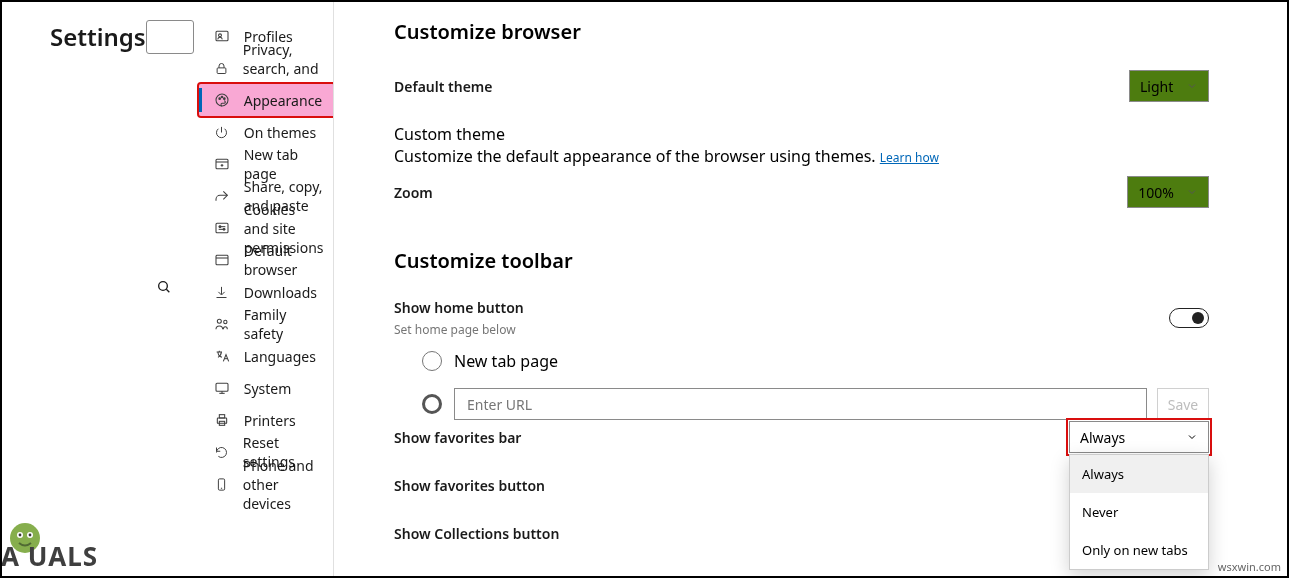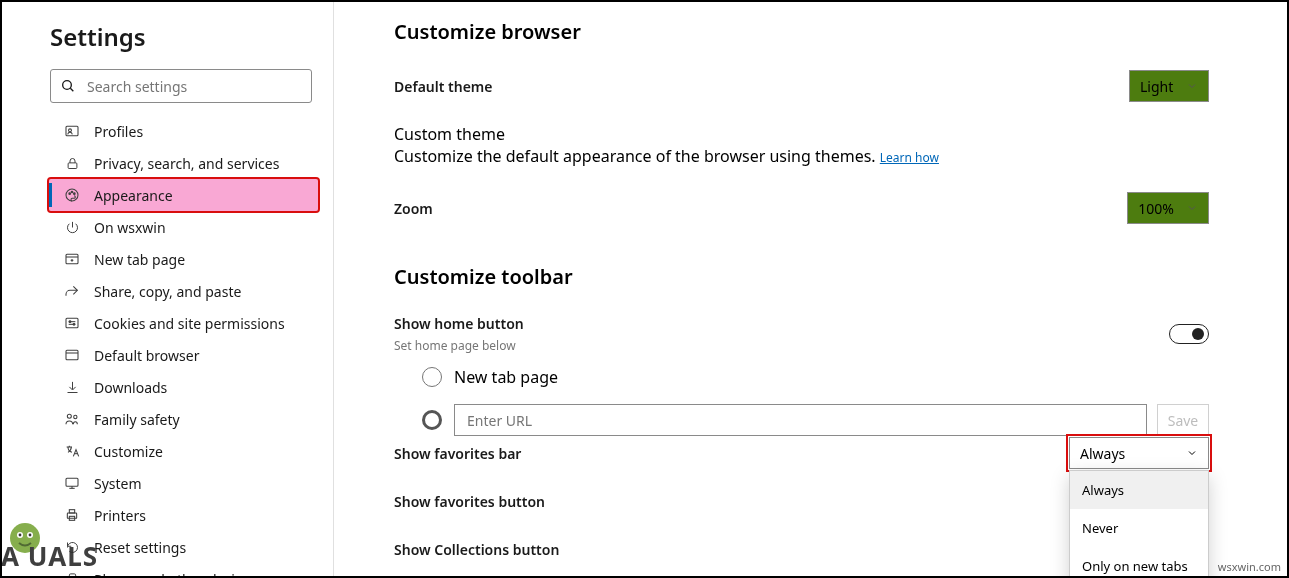--- a/index.html
+++ b/index.html
@@ -1,35 +1,35 @@
 <!DOCTYPE html>
 <html><head>
 <meta charset="utf-8">
 <style>
   * { box-sizing: border-box; margin: 0; padding: 0; font-family: "Segoe UI", system-ui, sans-serif; }
   body { width: 1289px; height: 578px; overflow: hidden; background: #fff; position: relative; border: 2px solid #000; }
   .app { display: flex; height: 100%; }
-  .sidebar { width: 332px; border-right: 1px solid #e0e0e0; padding: 18px 15px 10px 48px; display: flex; flex-direction: column; overflow: hidden; }
+  .sidebar { width: 332px; border-right: 1px solid #e0e0e0; padding: 18px 15px 10px 48px; display: flex; flex-direction: row; overflow: hidden; }
   .sidebar h1 { font-size: 24px; font-weight: 600; margin: 0 0 16px 0; color: #1a1a1a; }
   .search-wrap { position: relative; margin-bottom: 12px; margin-right: 6px; }
   .search-wrap input { width: 100%; height: 34px; padding: 0 10px 0 36px; border: 1px solid #8a8a8a; border-radius: 3px; font-size: 14px; color: #333; }
   .search-wrap input::placeholder { color: #767676; }
   .search-wrap .ico { position: absolute; left: 10px; top: 50%; transform: translateY(-50%); color: #1a1a1a; }
   .nav { list-style: none; display: flex; flex-direction: column; gap: 0; }
   .nav-item { display: flex; align-items: center; gap: 14px; height: 32px; padding: 0 10px 0 15px; font-size: 14px; color: #1a1a1a; cursor: pointer; border-radius: 2px; position: relative; margin-left: -1px; }
   .nav-item.active { background: #f9a8d4; }
   .nav-item.active::before { content: ""; position: absolute; left: 0; top: 4px; bottom: 4px; width: 3px; background: #0067b8; }
   .nav-item.active-red-outline { outline: 2px solid #d90e0e; }
   .nav-item .ico { width: 16px; display: flex; justify-content: center; color: #404040; }
   .content { flex: 1; padding: 16px 78px 10px 60px; overflow: hidden; position: relative; }
   .section-h { font-size: 20px; font-weight: 600; margin-bottom: 24px; }
   .row { display: flex; justify-content: space-between; align-items: center; min-height: 34px; margin-bottom: 20px; }
   .row .lbl { font-size: 14px; font-weight: 600; color: #1a1a1a; }
   .row .sub { font-size: 12px; color: #767676; margin-top: 4px; }
-  .row-block { margin-bottom: 24px; }
+  .row-block { margin-bottom: 8px; }
   .select-btn { min-width: 80px; height: 32px; border: 1px solid #8a8a8a; background: #4d7c0f; display: inline-flex; align-items: center; justify-content: space-between; padding: 0 10px; font-size: 14px; gap: 12px; cursor: pointer; }
   .select-btn .chev { color: #555; }
   .link { color: #0067b8; text-decoration: underline; font-size: 12px; cursor: pointer; }
   .toggle { width: 40px; height: 20px; border-radius: 10px; border: 1px solid #222; background: #fff; position: relative; cursor: pointer; }
   .toggle .knob { position: absolute; width: 12px; height: 12px; border-radius: 50%; background: #222; top: 3px; right: 4px; }
   .home-radio-group { margin-left: 28px; margin-top: 12px; display: flex; flex-direction: column; gap: 16px; }
   .radio-row { display: flex; align-items: center; gap: 12px; }
   .radio { width: 20px; height: 20px; border-radius: 50%; border: 1px solid #767676; background: #fff; display:flex; align-items:center; justify-content:center; }
   .radio.bold { border: 3.5px solid #555; width: 20px; height: 20px; }
   .url-input { flex: 1; height: 32px; border: 1px solid #8a8a8a; padding: 0 12px; font-size: 14px; }
@@ -94,21 +94,21 @@
           </span>
         <span>Appearance</span>
       </li>
       <li class="nav-item">
         <span class="ico">
             <svg width="15" height="15" viewBox="0 0 24 24" fill="none" stroke="currentColor" stroke-width="1.6">
               <path d="M12 3v9"></path>
               <path d="M7 6a8 8 0 1 0 10 0"></path>
             </svg>
           </span>
-        <span>On wsxwin</span>
+        <span>On themes</span>
       </li>
       <li class="nav-item">
         <span class="ico">
             <svg width="16" height="16" viewBox="0 0 24 24" fill="none" stroke="currentColor" stroke-width="1.6">
               <rect x="3" y="5" width="18" height="14" rx="1.5"></rect>
               <line x1="3" y1="9" x2="21" y2="9"></line>
               <line x1="12" y1="12" x2="12" y2="16"></line>
               <line x1="10" y1="14" x2="14" y2="14"></line>
             </svg>
           </span>
@@ -169,21 +169,21 @@
         <span class="ico">
             <svg width="16" height="16" viewBox="0 0 24 24" fill="none" stroke="currentColor" stroke-width="1.6">
               <path d="M4 6h8"></path>
               <path d="M8 4v2"></path>
               <path d="M6 6c0 4 3 7 6 8"></path>
               <path d="M11 6c0 3-2 6-5 8"></path>
               <path d="M14 20l4-10 4 10"></path>
               <line x1="15.5" y1="16" x2="20.5" y2="16"></line>
             </svg>
           </span>
-        <span>Customize</span>
+        <span>Languages</span>
       </li>
       <li class="nav-item">
         <span class="ico">
             <svg width="16" height="16" viewBox="0 0 24 24" fill="none" stroke="currentColor" stroke-width="1.6">
               <rect x="3" y="5" width="18" height="12" rx="1.5"></rect>
               <line x1="8" y1="20" x2="16" y2="20"></line>
               <line x1="12" y1="17" x2="12" y2="20"></line>
             </svg>
           </span>
         <span>System</span>

